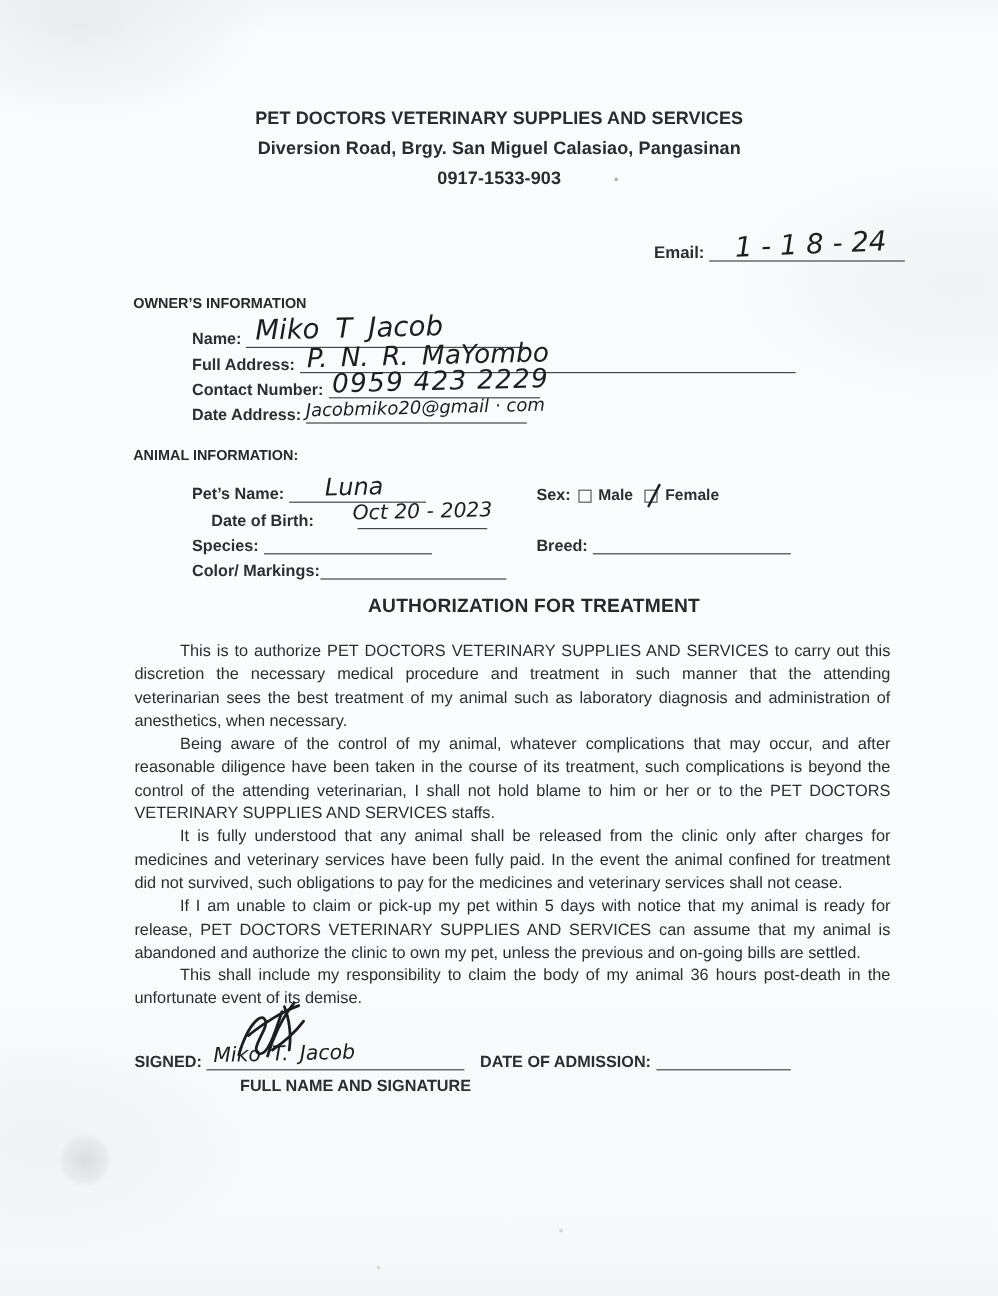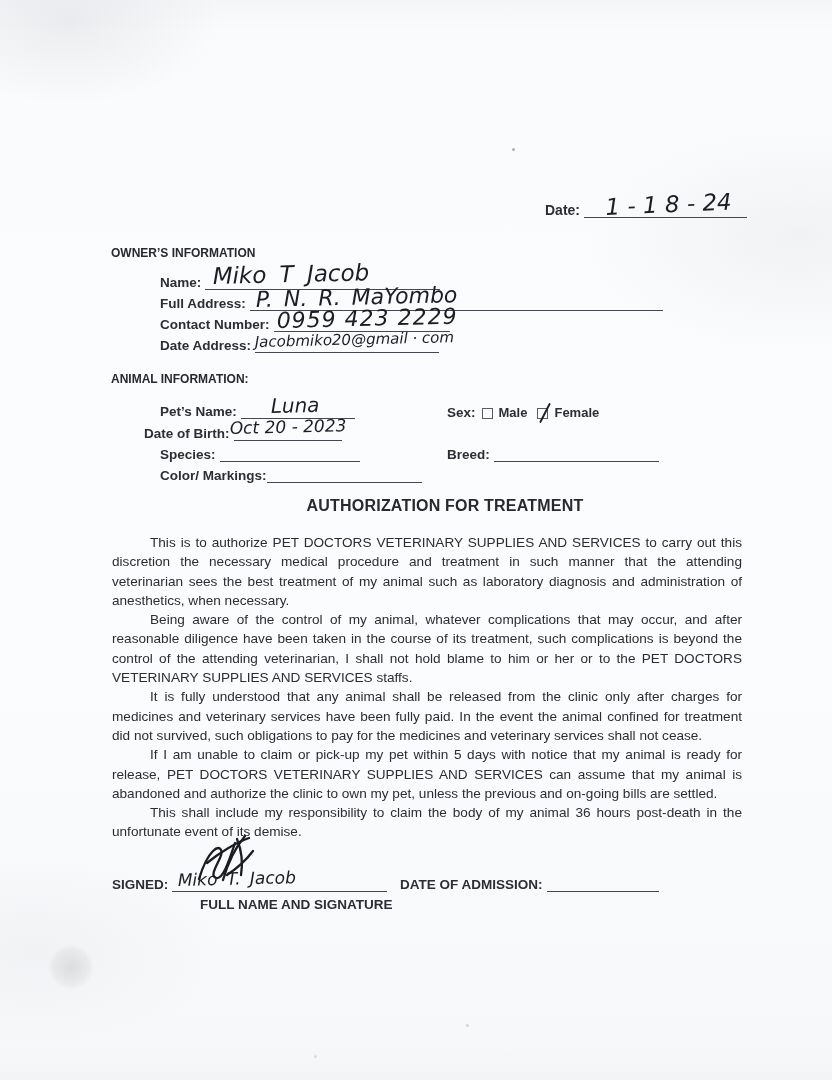--- a/index.html
+++ b/index.html
@@ -55,23 +55,28 @@
     background:radial-gradient(circle at 50% 50%, rgba(140,140,140,.22), rgba(150,150,150,.10) 55%, rgba(0,0,0,0) 72%);
   }
   .speck { width:3px; height:3px; border-radius:50%; background:rgba(120,115,105,.55); }
   svg.scribble path { fill:none; stroke:#1c1c23; stroke-width:2.3; stroke-linecap:round; stroke-linejoin:round; }
 </style>
 </head>
 <body>
 
 <div class="page">
 
+  <div class="abs hdr" style="top:86px; left:0;">
+    <div>PET DOCTORS VETERINARY SUPPLIES AND SERVICES</div>
+    <div>Diversion Road, Brgy. San Miguel Calasiao, Pangasinan</div>
+    <div>0917-1533-903</div>
+  </div>
 
   <div class="abs row" style="top:202px; left:545px;">
-    <span class="lbl" style="font-size:14px;">Date:</span>
+    <span class="lbl" style="font-size:14px;">Email:</span>
     <span class="line" style="width:163px;">
       <span class="hw" style="left:22px; bottom:-3px; font-size:23px; transform:rotate(-2.5deg);">1 - 1 8 - 24</span>
     </span>
   </div>
 
   <div class="abs sec-title" style="top:246px; left:111px;">OWNER’S INFORMATION</div>
 
   <div class="abs row" style="top:274px; left:160px;">
     <span class="lbl">Name:</span>
     <span class="line" style="width:235px;">
@@ -112,21 +117,21 @@
   <div class="abs sexline" style="top:405px; left:447px;">
     <span class="lbl">Sex:</span>
     <span class="cb"></span>
     <span class="opt">Male</span>
     <span class="cb checked" style="margin-left:4px;">
         <span class="slash"></span>
       </span>
     <span class="opt">Female</span>
   </div>
 
-  <div class="abs row" style="top:425px; left:144px;">
+  <div class="abs row" style="top:425px; left:176px;gap:32px;">
     <span class="lbl">Date of Birth:</span>
     <span class="line" style="width:108px;">
       <span class="hw" style="left:-4px; bottom:2px; font-size:17px;">Oct  20 - 2023</span>
     </span>
   </div>
 
   <div class="abs row" style="top:446px; left:160px;">
     <span class="lbl">Species:</span>
     <span class="line" style="width:140px;">
       <span class="hw"></span>

